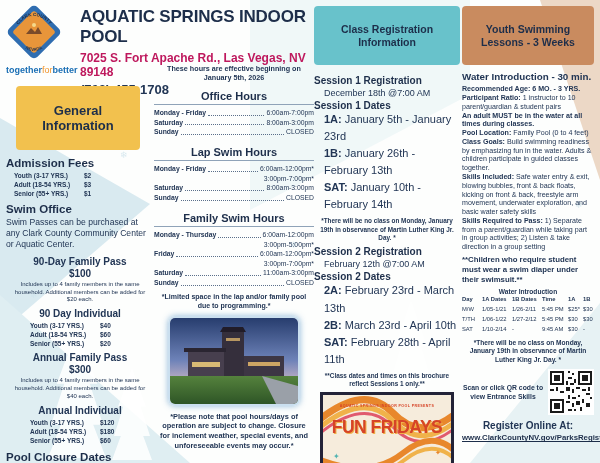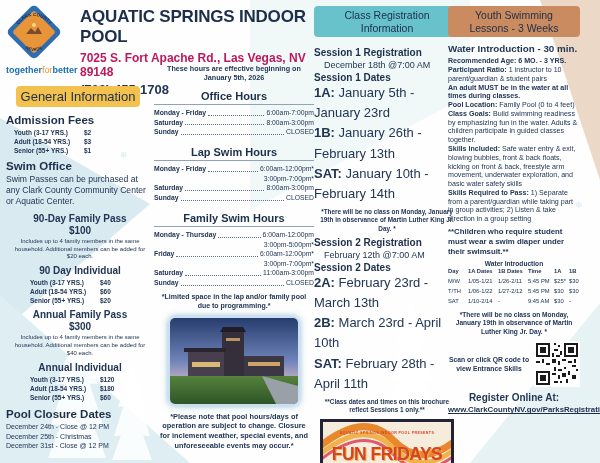--- a/index.html
+++ b/index.html
@@ -16,32 +16,32 @@
     clip-path:polygon(50% 0,15% 42%,28% 42%,5% 74%,22% 74%,0 100%,100% 100%,78% 74%,95% 74%,72% 42%,85% 42%); }
   .tree1 { left:48px; top:330px; width:58px; height:128px; }
   .tree2 { left:112px; top:368px; width:40px; height:92px; }
   .tree3 { left:388px; top:300px; width:46px; height:110px; opacity:.6; }
   .flake { color:#cfe4ec; font-size:9px; opacity:.8; }
 
   .col { position:absolute; z-index:2; }
   .col1 { left:6px;  top:86px;  width:148px; }
   .col2 { left:154px; top:64px; width:160px; }
   .col3 { left:314px; top:6px;  width:146px; }
-  .col4 { left:448px; top:6px;  width:132px; }
+  .col4 { left:462px; top:6px;  width:132px; }
 
   
   .logo-wrap { position:absolute; left:6px; top:4px; width:72px; z-index:2; }
   .tagline { font-size:9px; font-weight:bold; margin-top:1px; letter-spacing:0; }
   .tg-b { color:#1a6fb5; } .tg-o { color:#f0952c; font-weight:normal; }
   .titleblock { position:absolute; left:80px; top:7px; width:255px; z-index:2; }
   .main-title { font-size:17px; font-weight:bold; color:#1d2e4a; letter-spacing:-0.2px; }
   .addr { font-size:12px; font-weight:bold; color:#be185d; margin-top:4px; }
   .phone { font-size:13px; font-weight:bold; color:#223655; margin-top:3px; }
 
-  .band { border-radius:4px; text-align:center; font-weight:normal; color:#1d2e4a; padding:3px 2px; }
+  .band { border-radius:4px; text-align:center; font-weight:bold; color:#1d2e4a; padding:17px 2px; }
   .band-yellow { background:#f2c14e; font-size:13px; width:124px; margin-left:10px; }
   .band-teal   { background:#68c2cb; font-size:10.5px; line-height:1.2; }
   .band-orange { background:#c98b5f; font-size:10.5px; line-height:1.2; }
 
   .sec-title { font-size:10.5px; font-weight:bold; color:#1d2e4a; }
   .fee-rows { margin:2px 0 5px 8px; }
   .fee-row { display:flex; font-size:6.5px; font-weight:bold; line-height:1.4; width:96px; }
   .fee-row .fl { width:70px; } 
   .body-text { font-size:8.6px; line-height:1.26; margin:2px 0 6px; }
   .cpass { text-align:center; font-weight:bold; font-size:10px; line-height:1.2; margin-top:4px; }
@@ -56,21 +56,21 @@
   .hday { font-weight:bold; white-space:nowrap; }
   .hdots { flex:1; border-bottom:1px dotted #56central; border-bottom:1px dotted #5a6f8a; margin:0 2px 2px; }
   .htime { white-space:nowrap; }
   .hrow2 { display:flex; justify-content:flex-end; font-size:6.8px; line-height:1.35; }
   .small-note { text-align:center; font-weight:bold; font-size:7px; line-height:1.3; margin:2px 4px 6px; }
   .photo-frame { width:132px; height:90px; margin:2px auto 6px; border-radius:7px; overflow:hidden;
     border:2px solid #cadfef; box-shadow:0 0 6px rgba(120,170,210,.8); }
 
   .sess-title { font-size:10px; font-weight:bold; color:#1d2e4a; }
   .sess-date { font-size:9px; margin:2px 0 2px 10px; }
-  .sess-row { font-size:13px; line-height:1.55; }
+  .sess-row { font-size:11px; line-height:1.55; margin-left:10px; }
   .sess-row b { font-weight:bold; }
   .tiny-note { text-align:center; font-weight:bold; font-size:6.4px; line-height:1.3; margin:4px 2px; }
 
   
   .poster { position:relative; width:134px; height:178px; margin:4px auto 0; background:#f6ecdc; border:3px solid #232338; overflow:hidden; }
   .poster svg { position:absolute; left:0; top:0; }
   .p-presents { position:absolute; top:9px; width:100%; text-align:center; font-size:3.6px; font-weight:bold; color:#d64427; letter-spacing:.4px; }
   .p-title { position:absolute; top:22px; width:100%; text-align:center; font-size:17.5px; font-weight:bold; color:#d64427; letter-spacing:-0.5px; text-shadow:1px 1px 0 #f0b24a; }
   .p-sub { position:absolute; top:78px; left:56px; width:74px; text-align:center; font-size:7px; font-weight:bold; color:#2d6fb5; line-height:1.15; }
   .p-dates { position:absolute; top:96px; left:56px; width:74px; text-align:center; font-size:3.8px; color:#223655; }

